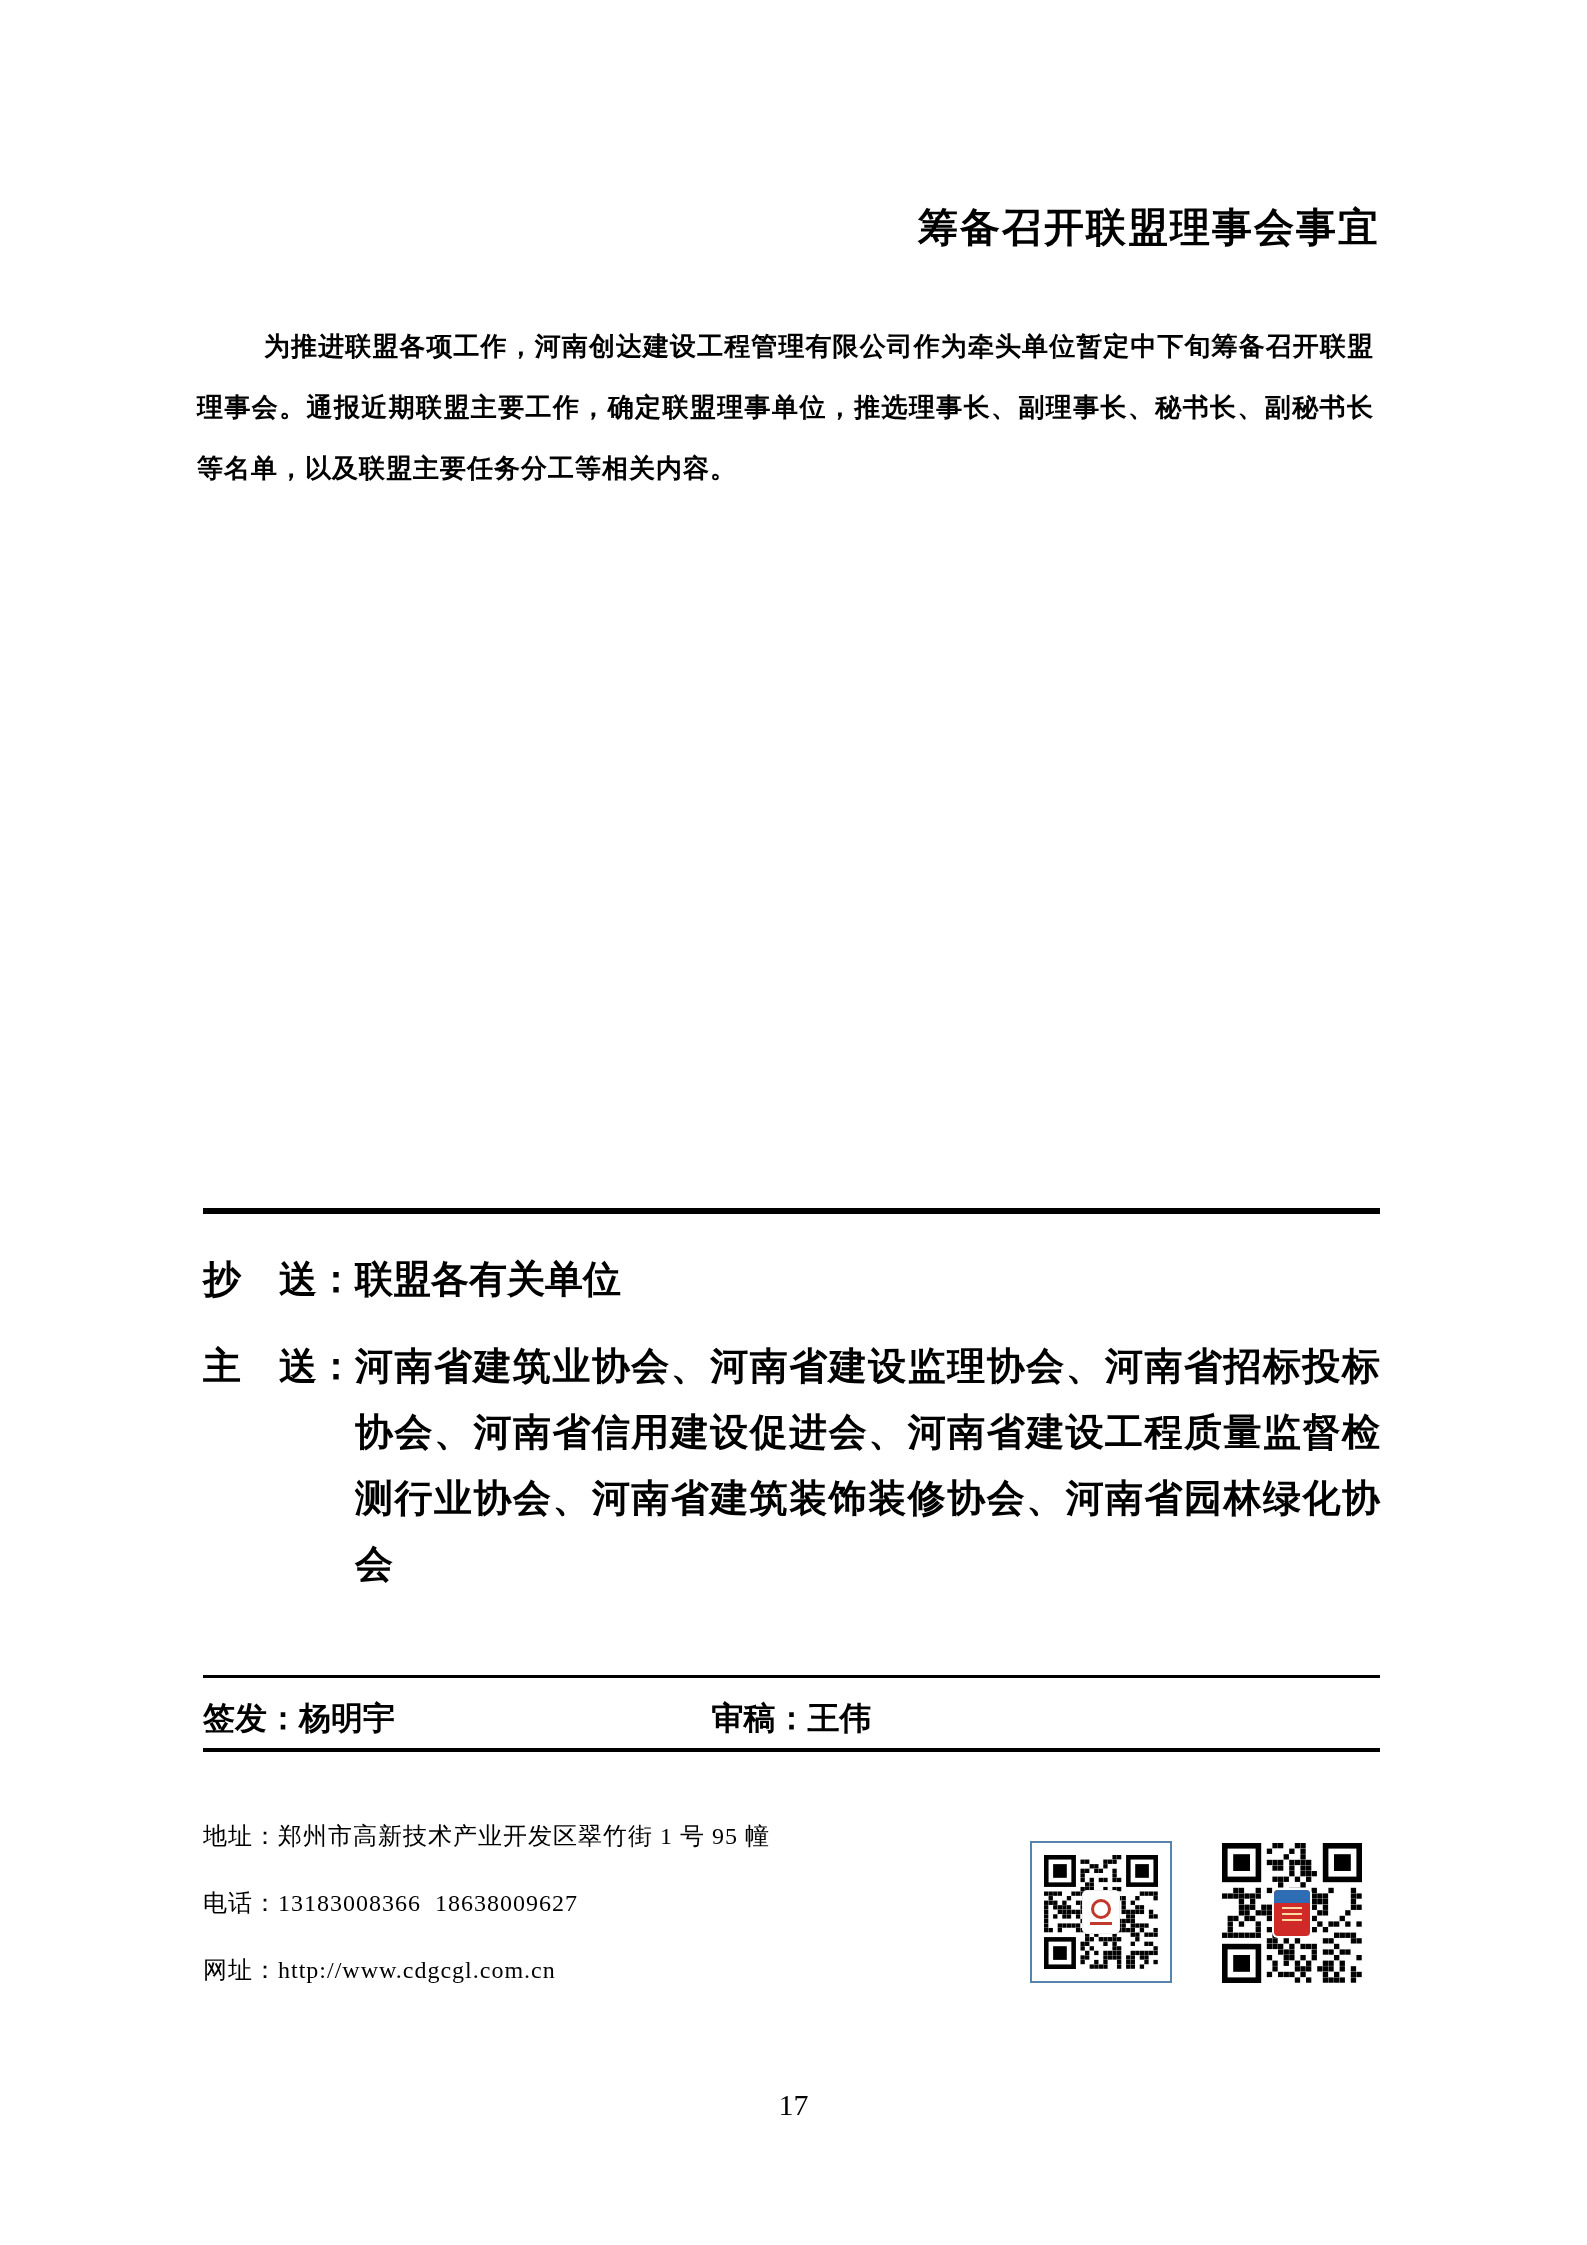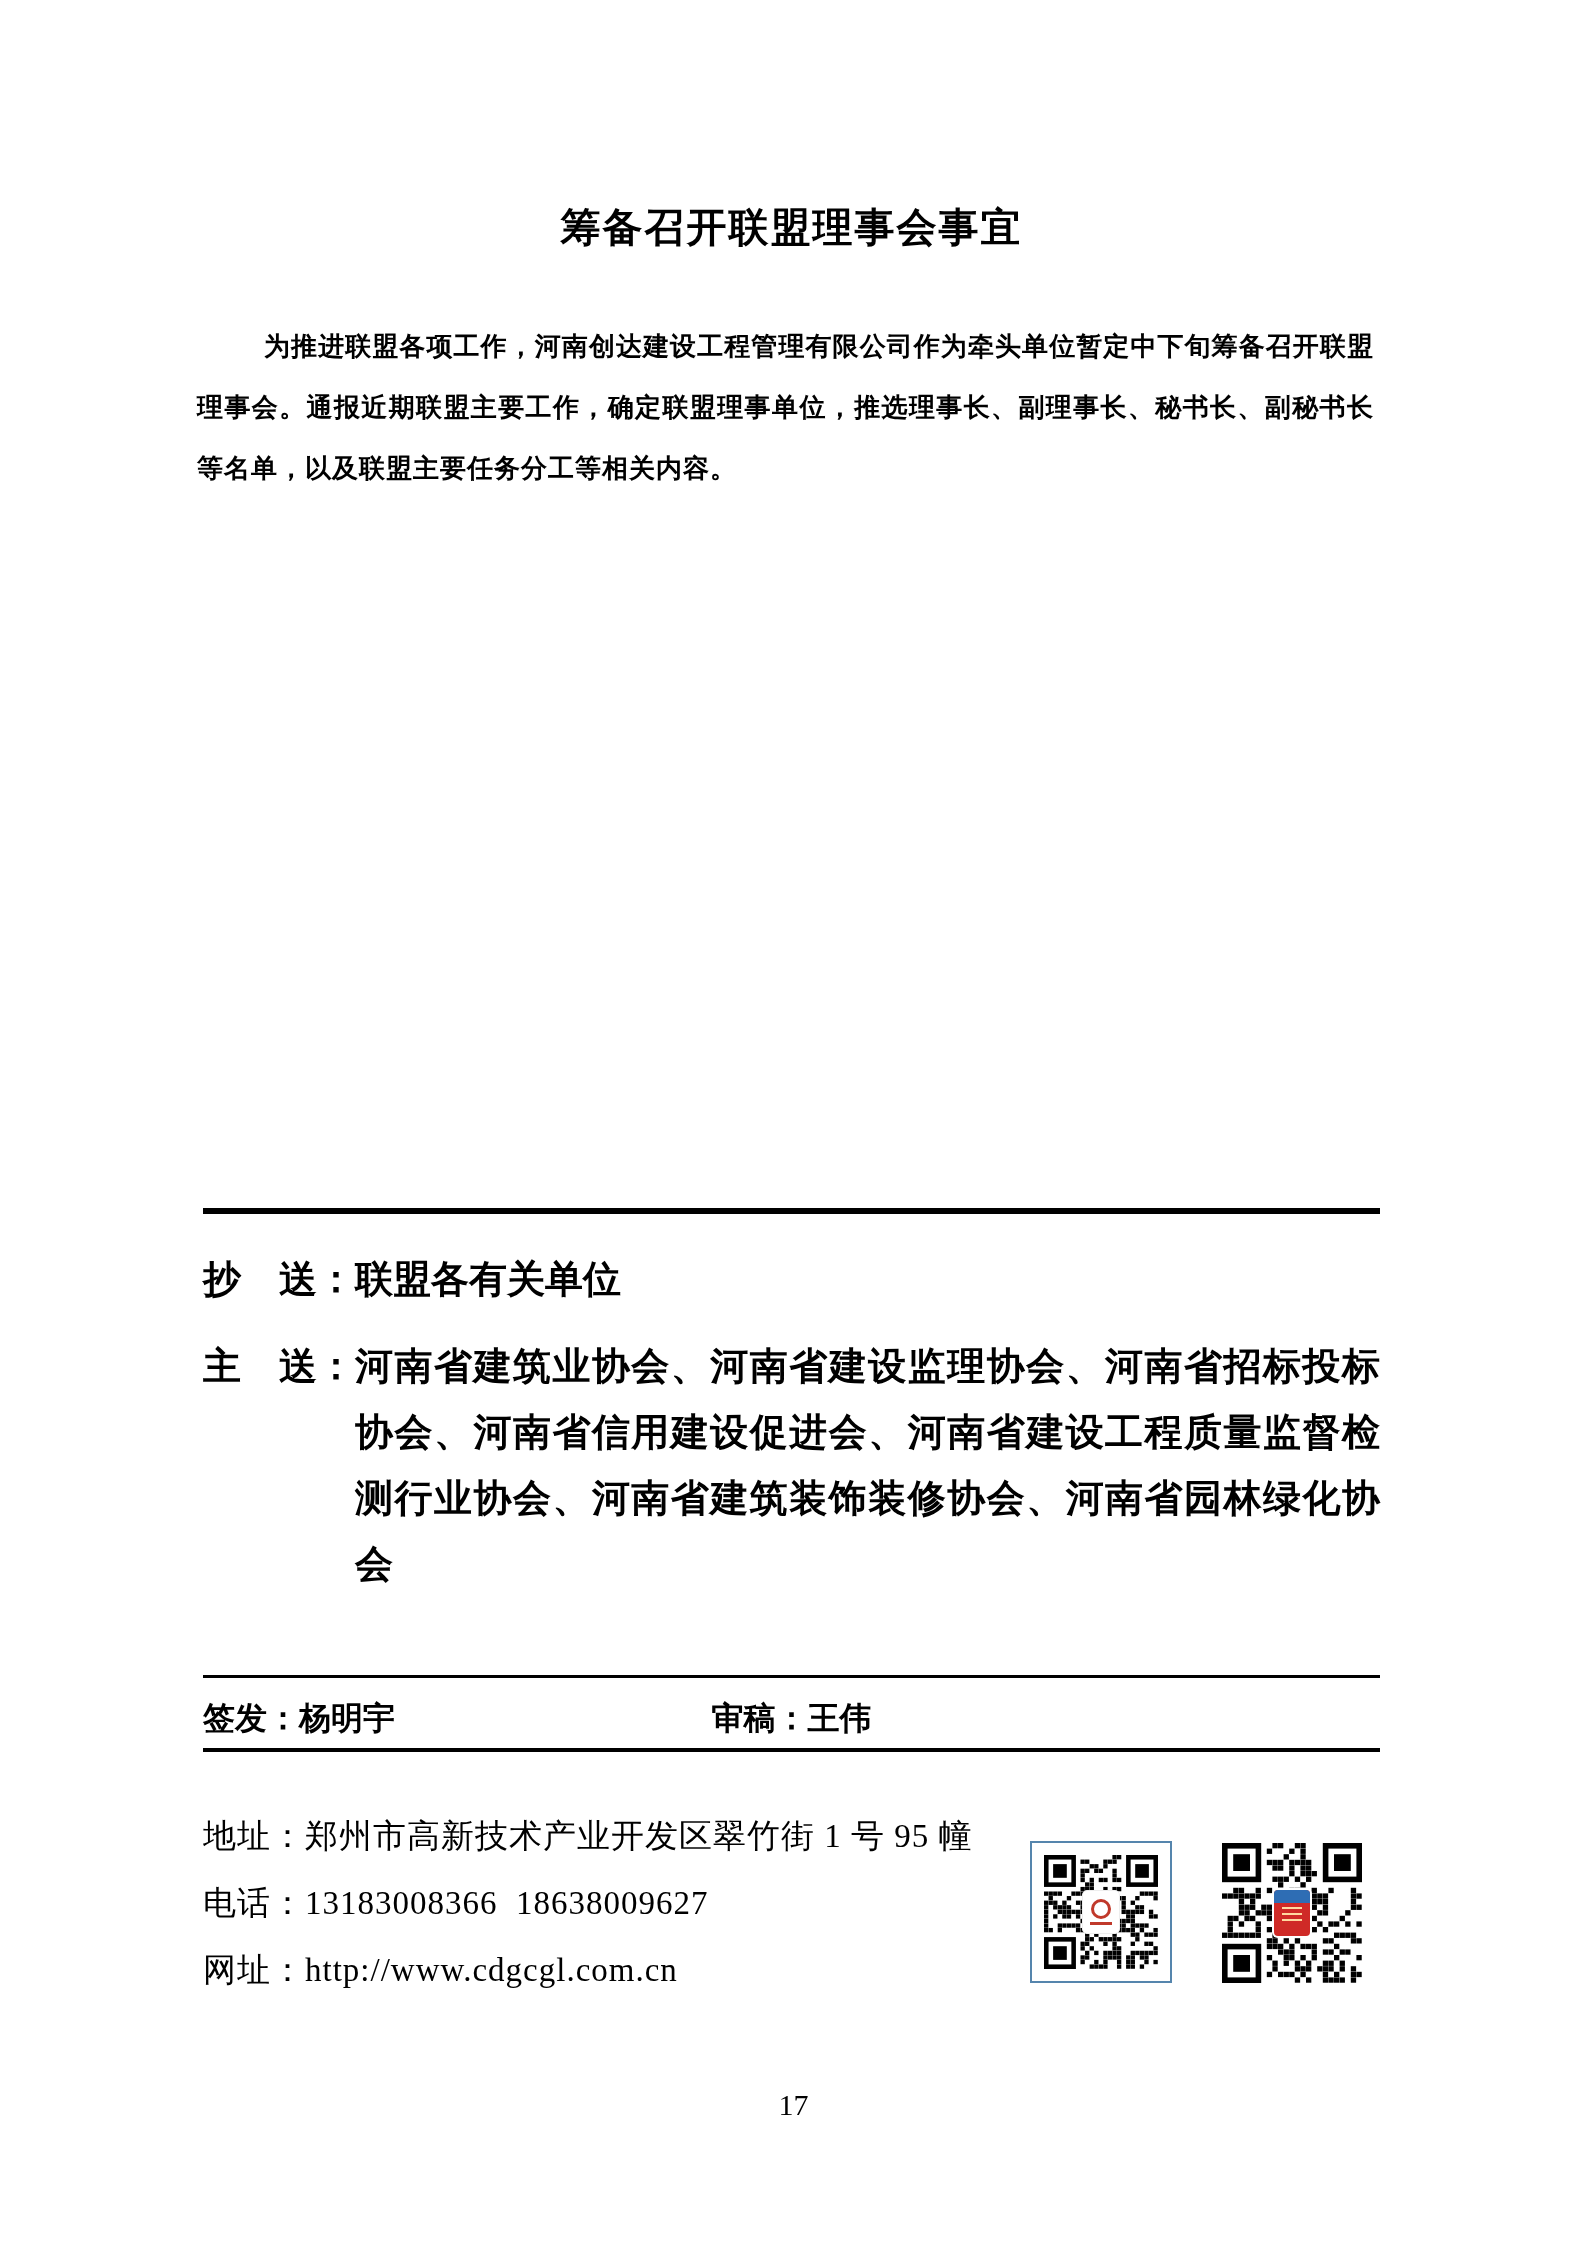--- a/index.html
+++ b/index.html
@@ -8,21 +8,21 @@
     width:1587px;height:2245px;
     margin:0 auto;
     background:#ffffff;
     font-family:"Liberation Serif","DejaVu Serif",serif;
     color:#000;
     overflow:hidden;
   }
   
   .doc-title{
     position:absolute;left:203px;top:200px;width:1177px;
-    text-align:center;
+    text-align:right;
     font-size:40px;font-weight:bold;letter-spacing:2px;
     font-family:"Liberation Serif","DejaVu Serif",serif;
   }
   
   .doc-body{
     position:absolute;left:197px;top:316px;width:1177px;
     font-size:26px;line-height:61px;letter-spacing:1px;
     text-align:justify;text-indent:67px;
     font-family:"Liberation Serif","DejaVu Serif",serif;
     font-weight:bold;
@@ -45,21 +45,21 @@
     position:absolute;left:203px;top:1692px;width:1177px;height:52px;
     font-size:32px;font-weight:bold;line-height:52px;
     font-family:Liberation Sans, sans-serif;
   }
   .signoff .so-left{position:absolute;left:0;top:0;}
   .signoff .so-center{position:absolute;left:50%;top:0;transform:translateX(-50%);}
   .signoff .so-right{position:absolute;right:0;top:0;}
   
   .contact{
     position:absolute;left:203px;top:1803px;width:900px;
-    font-size:33px;line-height:67px;letter-spacing:1px;
+    font-size:24px;line-height:67px;letter-spacing:1px;
     font-family:"Liberation Serif","DejaVu Serif",serif;
   }
   .contact .c-line{white-space:pre-wrap;}
   
   .qr1{
     position:absolute;left:1030px;top:1841px;
     width:114px;height:114px;
     border:2px solid #5585ad;background:#fff;padding:12px;
   }
   .qr2{

